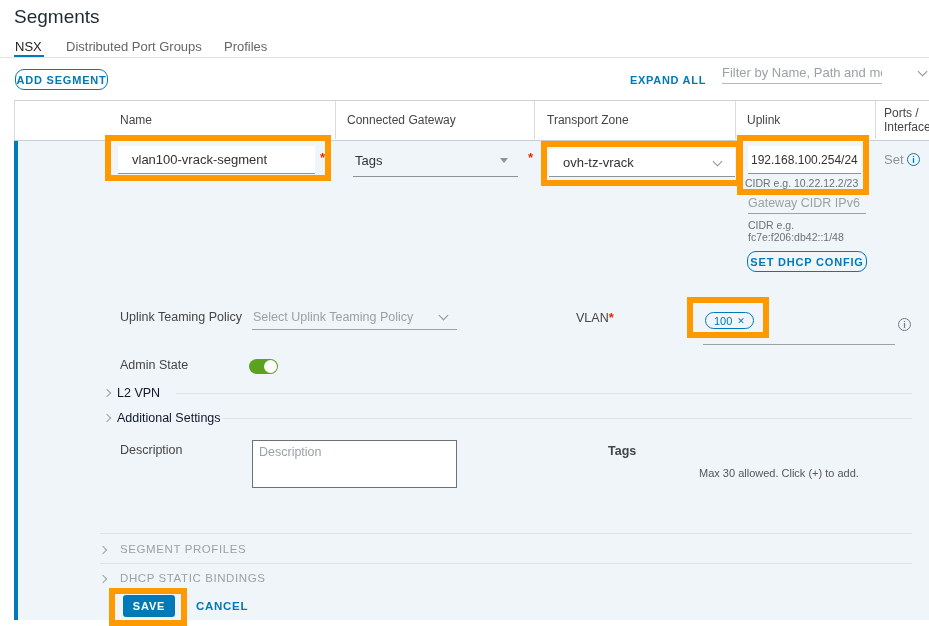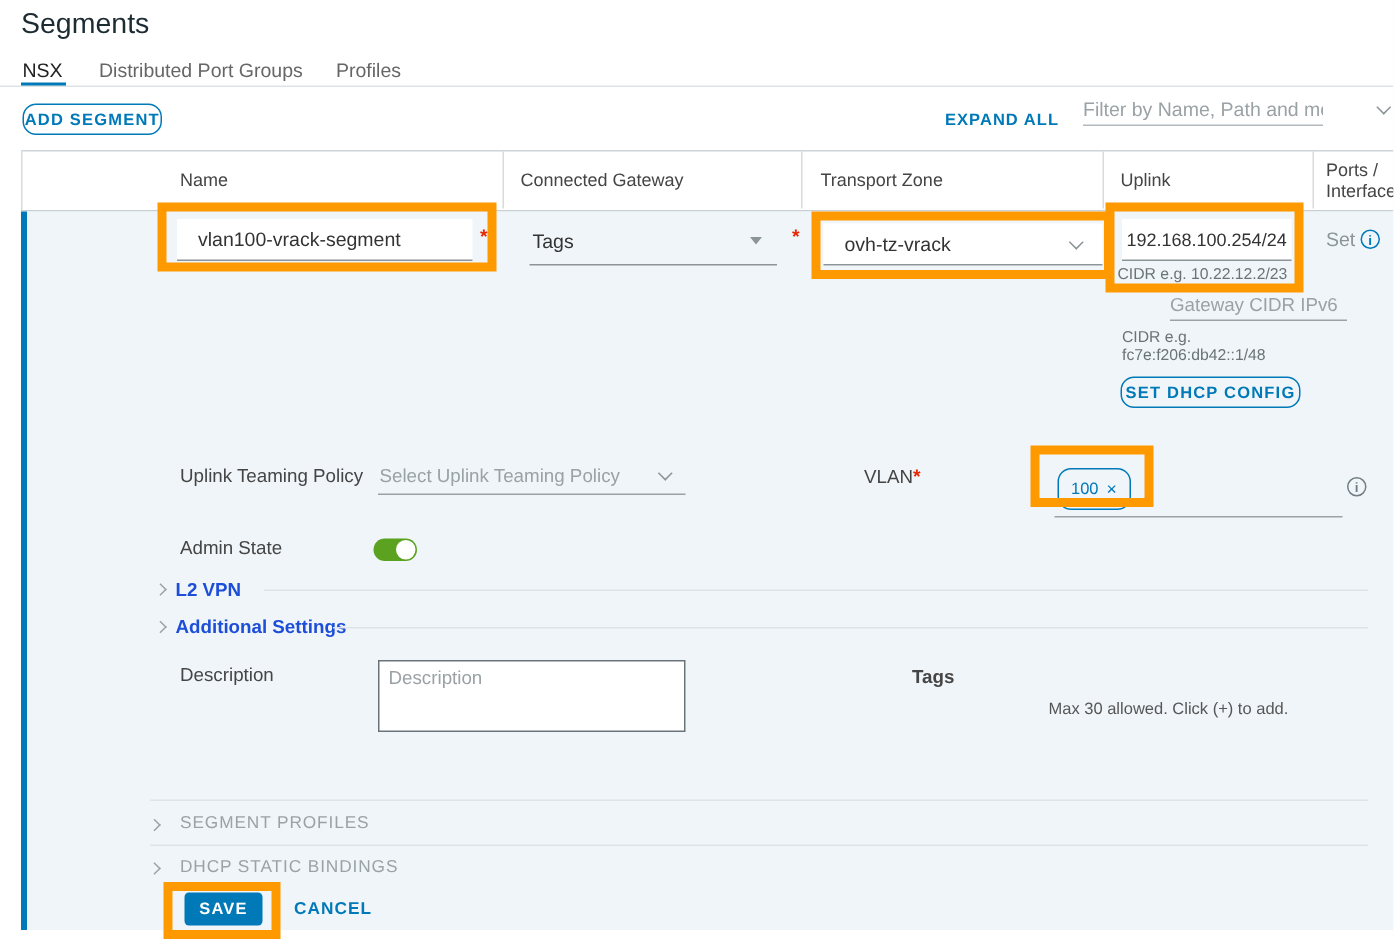--- a/index.html
+++ b/index.html
@@ -47,24 +47,24 @@
   .chev-right { display:inline-block; width:6px; height:6px; border-right:1.5px solid #9aa2a6; border-bottom:1.5px solid #9aa2a6; transform:rotate(-45deg); }
   .info-i {
     width:13px; height:13px; border-radius:50%; border:1px solid #0079b8; color:#0079b8;
     font-size:9px; display:flex; align-items:center; justify-content:center; font-weight:bold;
   }
   .info-i.grey { border-color:#727d84; color:#727d84; }
   .row-bg { background:#f0f5f9; }
   .hl { position:absolute; border:6px solid #ff9900; pointer-events:none; z-index:9; }
   .toggle { width:29px; height:15px; border-radius:8px; background:#5aa220; position:absolute; cursor:pointer; }
   .toggle .knob { position:absolute; right:1px; top:1px; width:13px; height:13px; border-radius:50%; background:#fff; }
-  .sec-bold { font-size:12.5px; font-weight:bold; color:#1d4ed8; }
+  .sec-bold { font-size:12.5px; font-weight:normal; color:#0f172a; }
   .sec-grey { font-size:11.5px; color:#9aa2a6; letter-spacing:.6px; }
   .chip {
-    display:inline-flex; align-items:center; gap:5px; height:28px; padding:0 8px;
+    display:inline-flex; align-items:center; gap:5px; height:17px; padding:0 8px;
     border:1px solid #0079b8; border-radius:9px; color:#0079b8; font-size:11px; background:#f0f5f9;
   }
   .chip .x { font-size:9px; cursor:pointer; }
   .tags-pill {
     position:absolute; display:flex; align-items:center; height:23px;
     border:1px solid #9aa2a6; border-radius:12px; padding:0 3px;
   }
   .tagicon-circle { width:17px; height:17px; border-radius:50%; background:#cde7f5; display:flex; align-items:center; justify-content:center; }
   .plus-circle { width:16px; height:16px; border-radius:50%; background:#49a8d8; color:#fff; font-size:12px; display:flex; align-items:center; justify-content:center; cursor:pointer; }
   .note-txt { font-size:12.5px; color:#565656; }
@@ -117,21 +117,21 @@
     <span>ovh-tz-vrack</span>
     <span class="chev" style="position:absolute; right:14px; top:9px;"></span>
   </div>
 
   <input class="abs box-input" style="left: 748px; top: 146px; width: 113px; font-size: 12px; padding-left: 3px;" value="192.168.100.254/24">
   <div class="abs hint" style="left:745px; top:177px;">CIDR e.g. 10.22.12.2/23</div>
 
   <span class="abs" style="left:884px; top:152px; font-size:13px; color:#8b9498;">Set</span>
   <span class="abs info-i" style="left:907px; top:153px;">i</span>
 
-  <input class="abs line-input" style="left: 780px; top: 192px; width: 118px; border-bottom-color: rgb(154, 162, 166);" placeholder="Gateway CIDR IPv6">
+  <input class="abs line-input" style="left: 748px; top: 192px; width: 118px; border-bottom-color: rgb(154, 162, 166);" placeholder="Gateway CIDR IPv6">
   <div class="abs hint" style="left:748px; top:219px;">CIDR e.g.</div>
   <div class="abs hint" style="left:748px; top:231px;">fc7e:f206:db42::1/48</div>
   <button class="abs outline-btn" style="left:747px; top:251px; width:120px; height:21px;">SET DHCP CONFIG</button>
 
   <div class="abs lbl" style="left:120px; top:310px;">Uplink Teaming Policy</div>
   <div class="abs" style="left:253px; top:310px; font-size:12.5px; color:#9aa2a6;">Select Uplink Teaming Policy</div>
   <span class="abs chev" style="left:440px; top:312px;"></span>
   <div class="hline" style="left:252px; top:329px; width:205px; background:#9aa2a6;"></div>
 
   <div class="abs lbl" style="left:576px; top:310px;">

